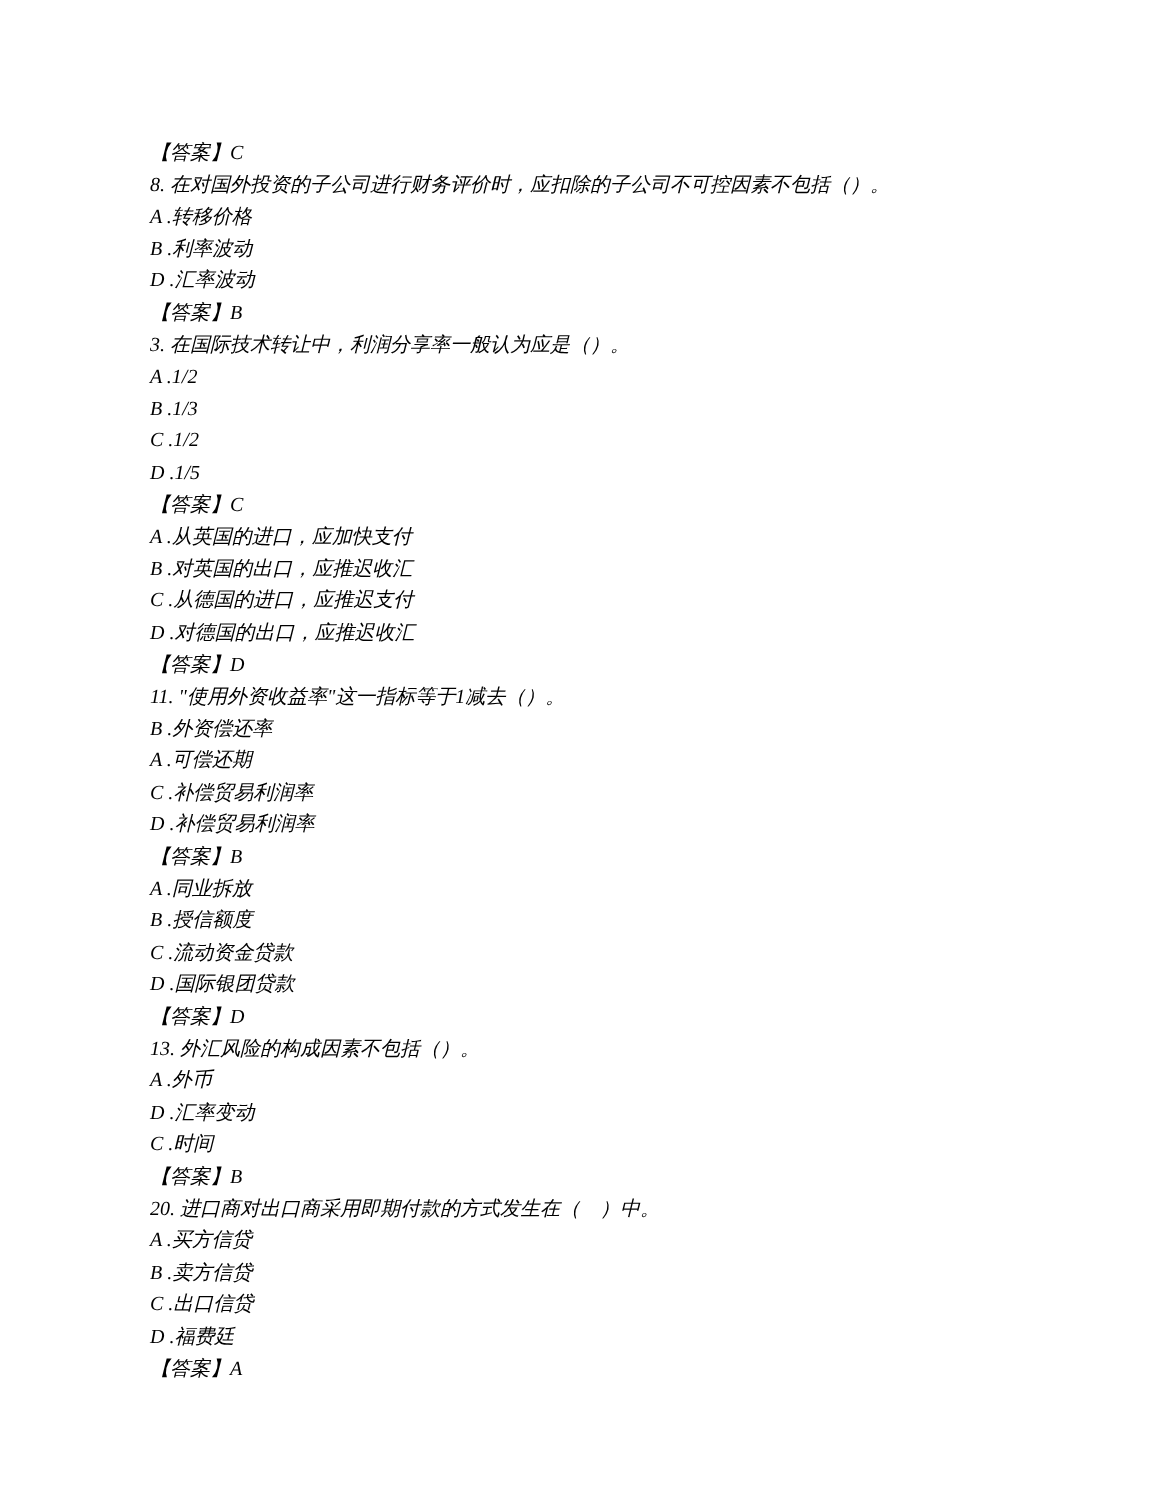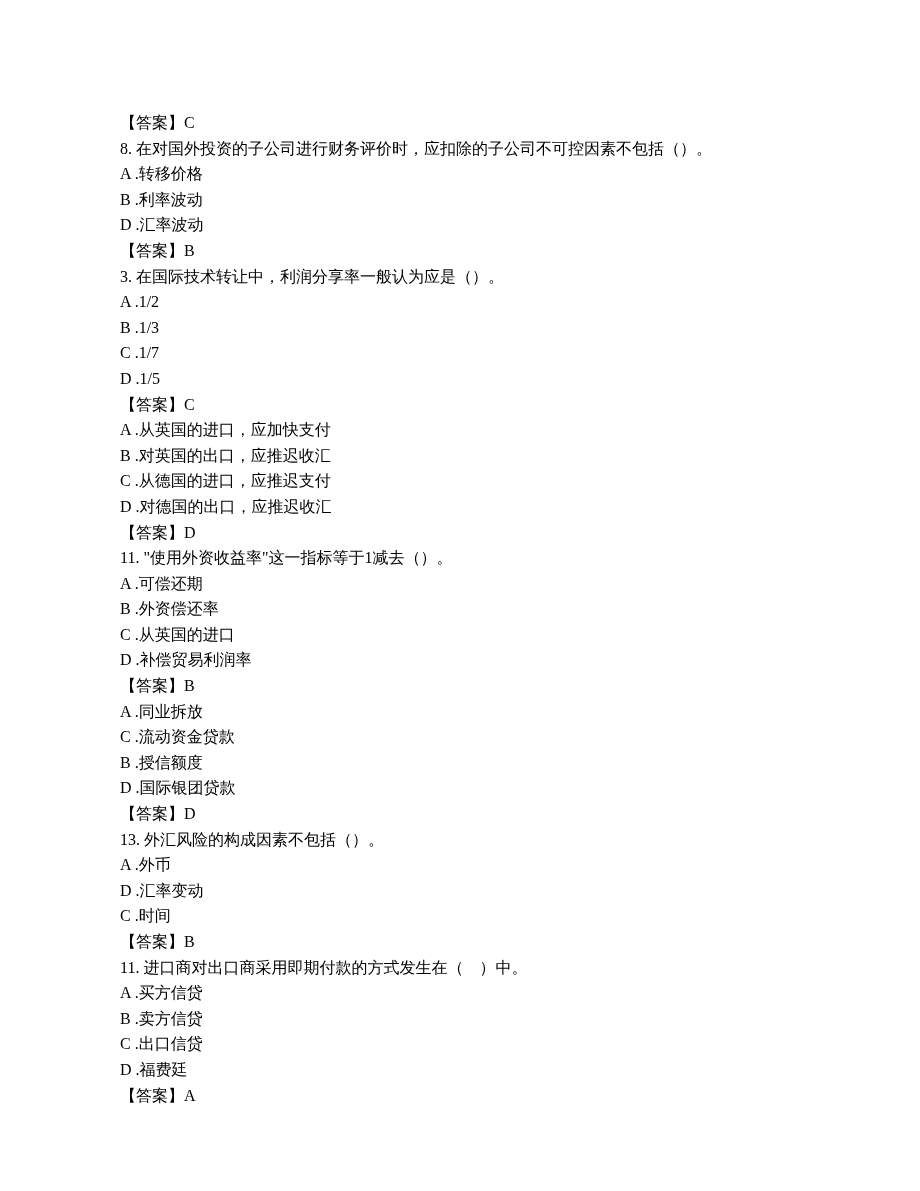--- a/index.html
+++ b/index.html
@@ -11,59 +11,60 @@
       background: #ffffff;
       font-family: "SimSun", "宋体", serif;
       font-size: 16px;
       line-height: 1.6;
       color: #000000;
       padding: 110px 120px 60px 120px;
       width: 920px;
     }
     .line {
       white-space: normal;
+      font-style: italic;
     }
   </style>
 </head>
 <body>
 
 <div>
   <div class="line">【答案】C</div>
   <div class="line">8.  在对国外投资的子公司进行财务评价时，应扣除的子公司不可控因素不包括（）。</div>
   <div class="line">A .转移价格</div>
   <div class="line">B .利率波动</div>
   <div class="line">D .汇率波动</div>
   <div class="line">【答案】B</div>
   <div class="line">3.  在国际技术转让中，利润分享率一般认为应是（）。</div>
   <div class="line">A .1/2</div>
   <div class="line">B .1/3</div>
-  <div class="line">C .1/7</div>
+  <div class="line">C .1/2</div>
   <div class="line">D .1/5</div>
   <div class="line">【答案】C</div>
   <div class="line">A .从英国的进口，应加快支付</div>
   <div class="line">B .对英国的出口，应推迟收汇</div>
   <div class="line">C .从德国的进口，应推迟支付</div>
   <div class="line">D .对德国的出口，应推迟收汇</div>
   <div class="line">【答案】D</div>
   <div class="line">11.  "使用外资收益率"这一指标等于1减去（）。</div>
+  <div class="line">B .外资偿还率</div>
   <div class="line">A .可偿还期</div>
-  <div class="line">B .外资偿还率</div>
-  <div class="line">C .从英国的进口</div>
+  <div class="line">C .补偿贸易利润率</div>
   <div class="line">D .补偿贸易利润率</div>
   <div class="line">【答案】B</div>
   <div class="line">A .同业拆放</div>
+  <div class="line">B .授信额度</div>
   <div class="line">C .流动资金贷款</div>
-  <div class="line">B .授信额度</div>
   <div class="line">D .国际银团贷款</div>
   <div class="line">【答案】D</div>
   <div class="line">13.  外汇风险的构成因素不包括（）。</div>
   <div class="line">A .外币</div>
   <div class="line">D .汇率变动</div>
   <div class="line">C .时间</div>
   <div class="line">【答案】B</div>
-  <div class="line">11.  进口商对出口商采用即期付款的方式发生在（　）中。</div>
+  <div class="line">20.  进口商对出口商采用即期付款的方式发生在（　）中。</div>
   <div class="line">A .买方信贷</div>
   <div class="line">B .卖方信贷</div>
   <div class="line">C .出口信贷</div>
   <div class="line">D .福费廷</div>
   <div class="line">【答案】A</div>
 
 </div>
 
 </body></html>

